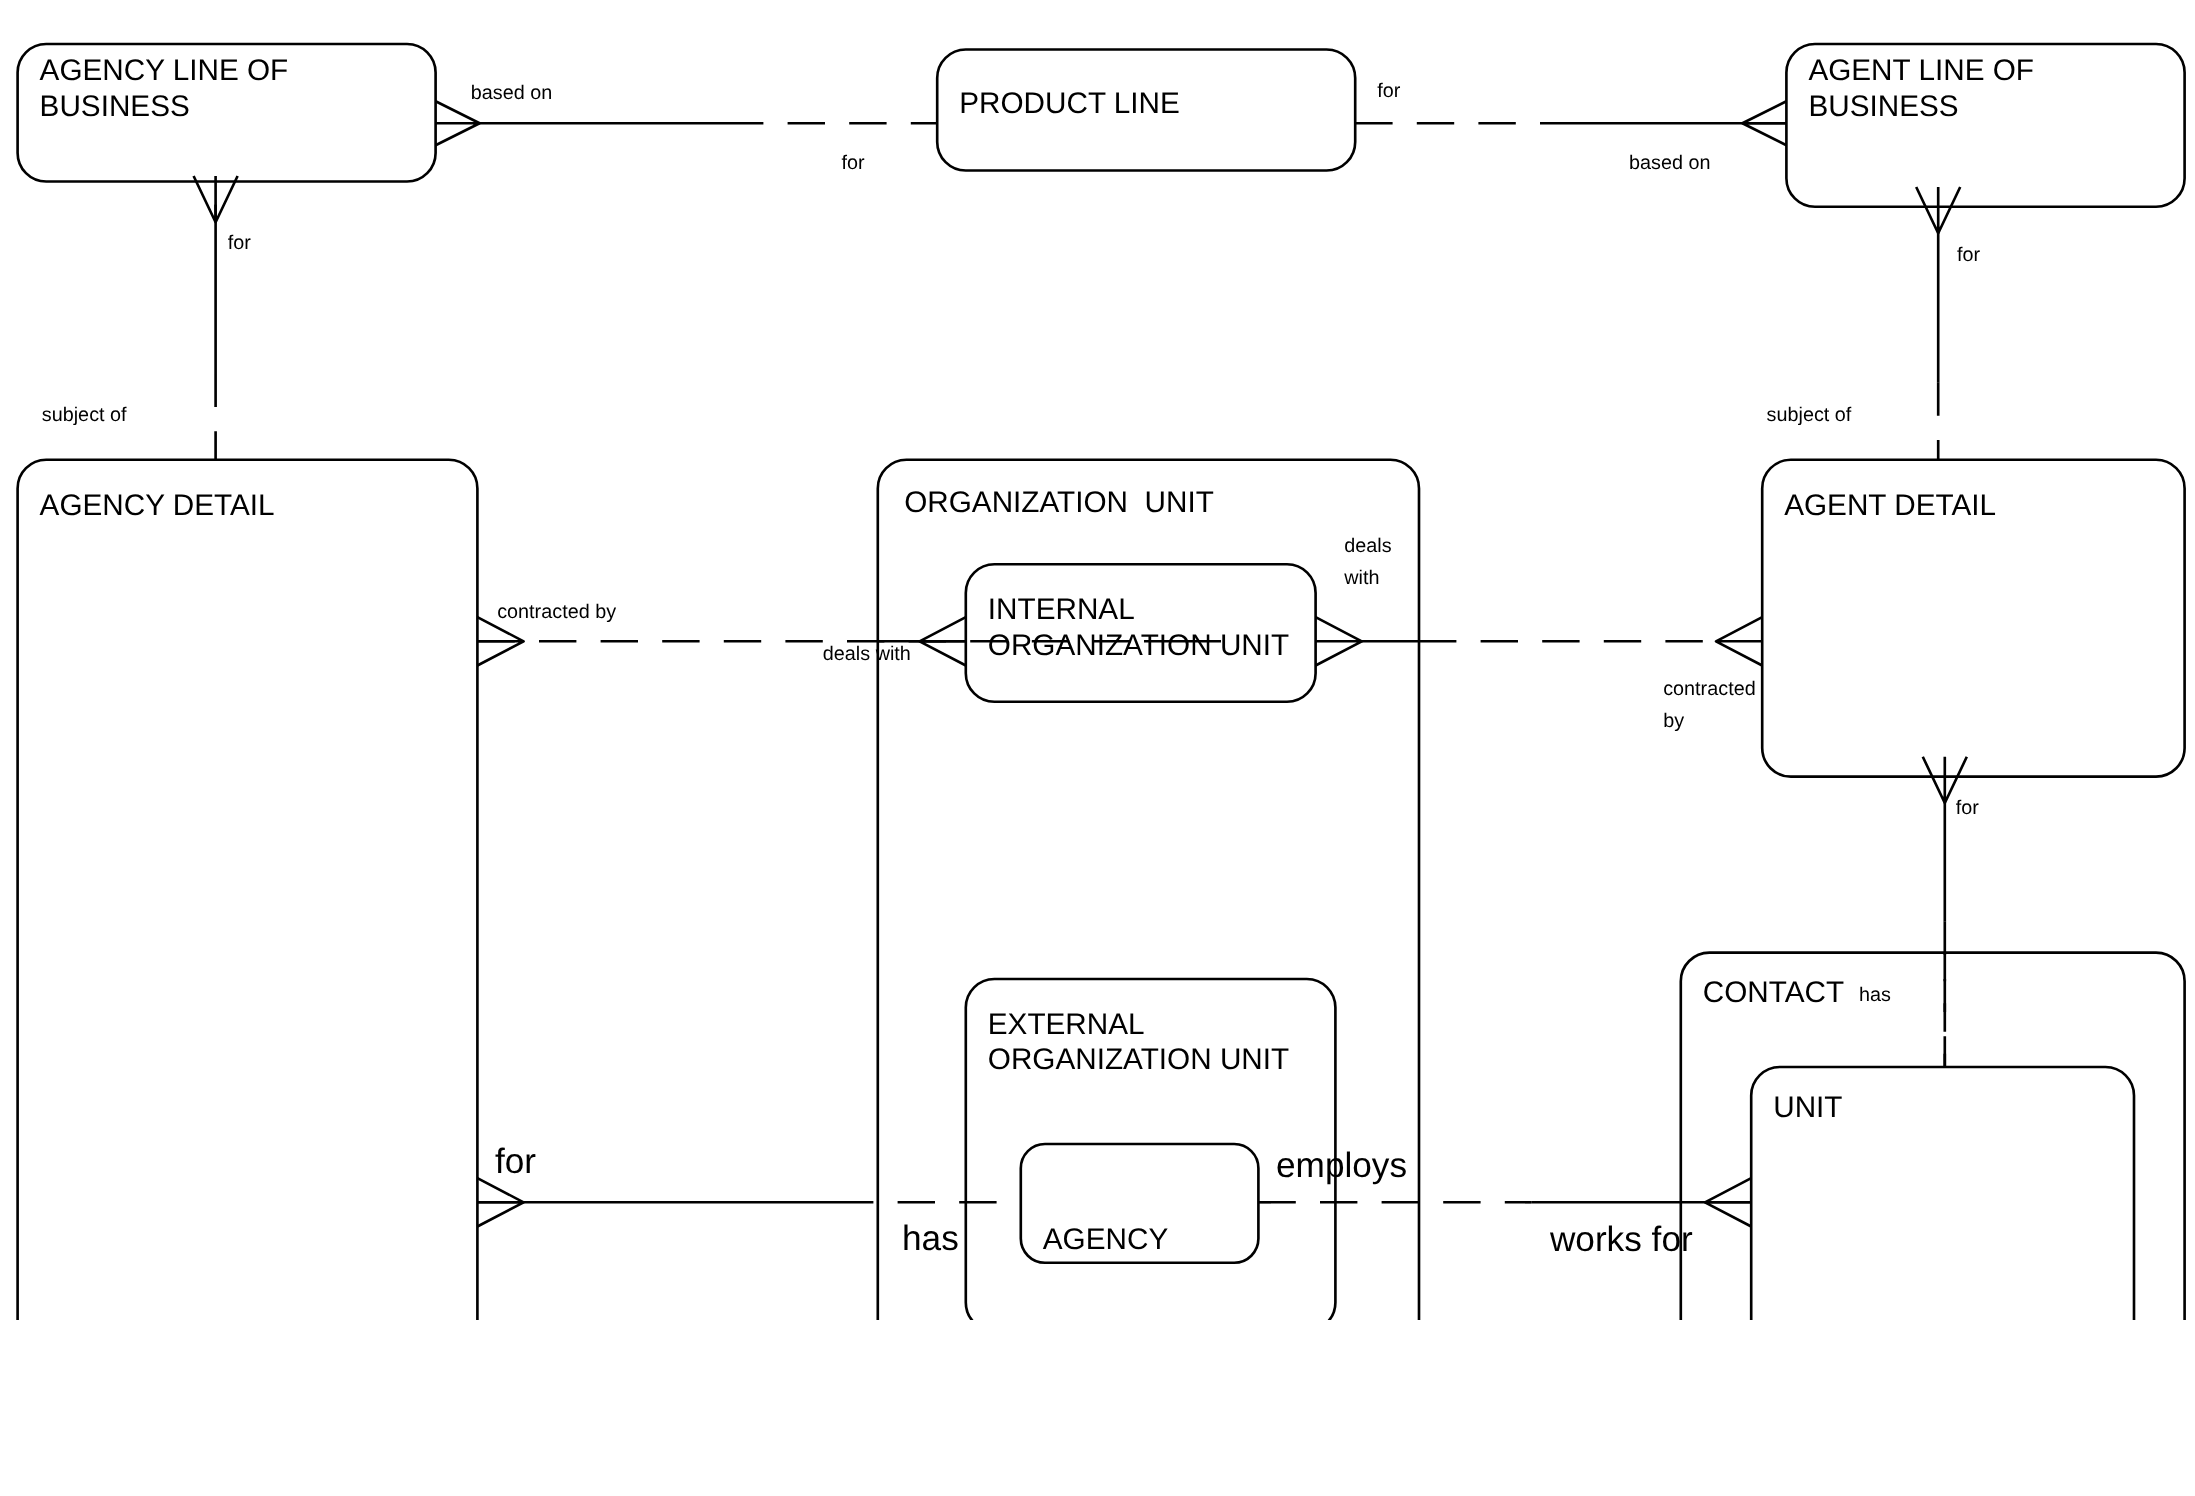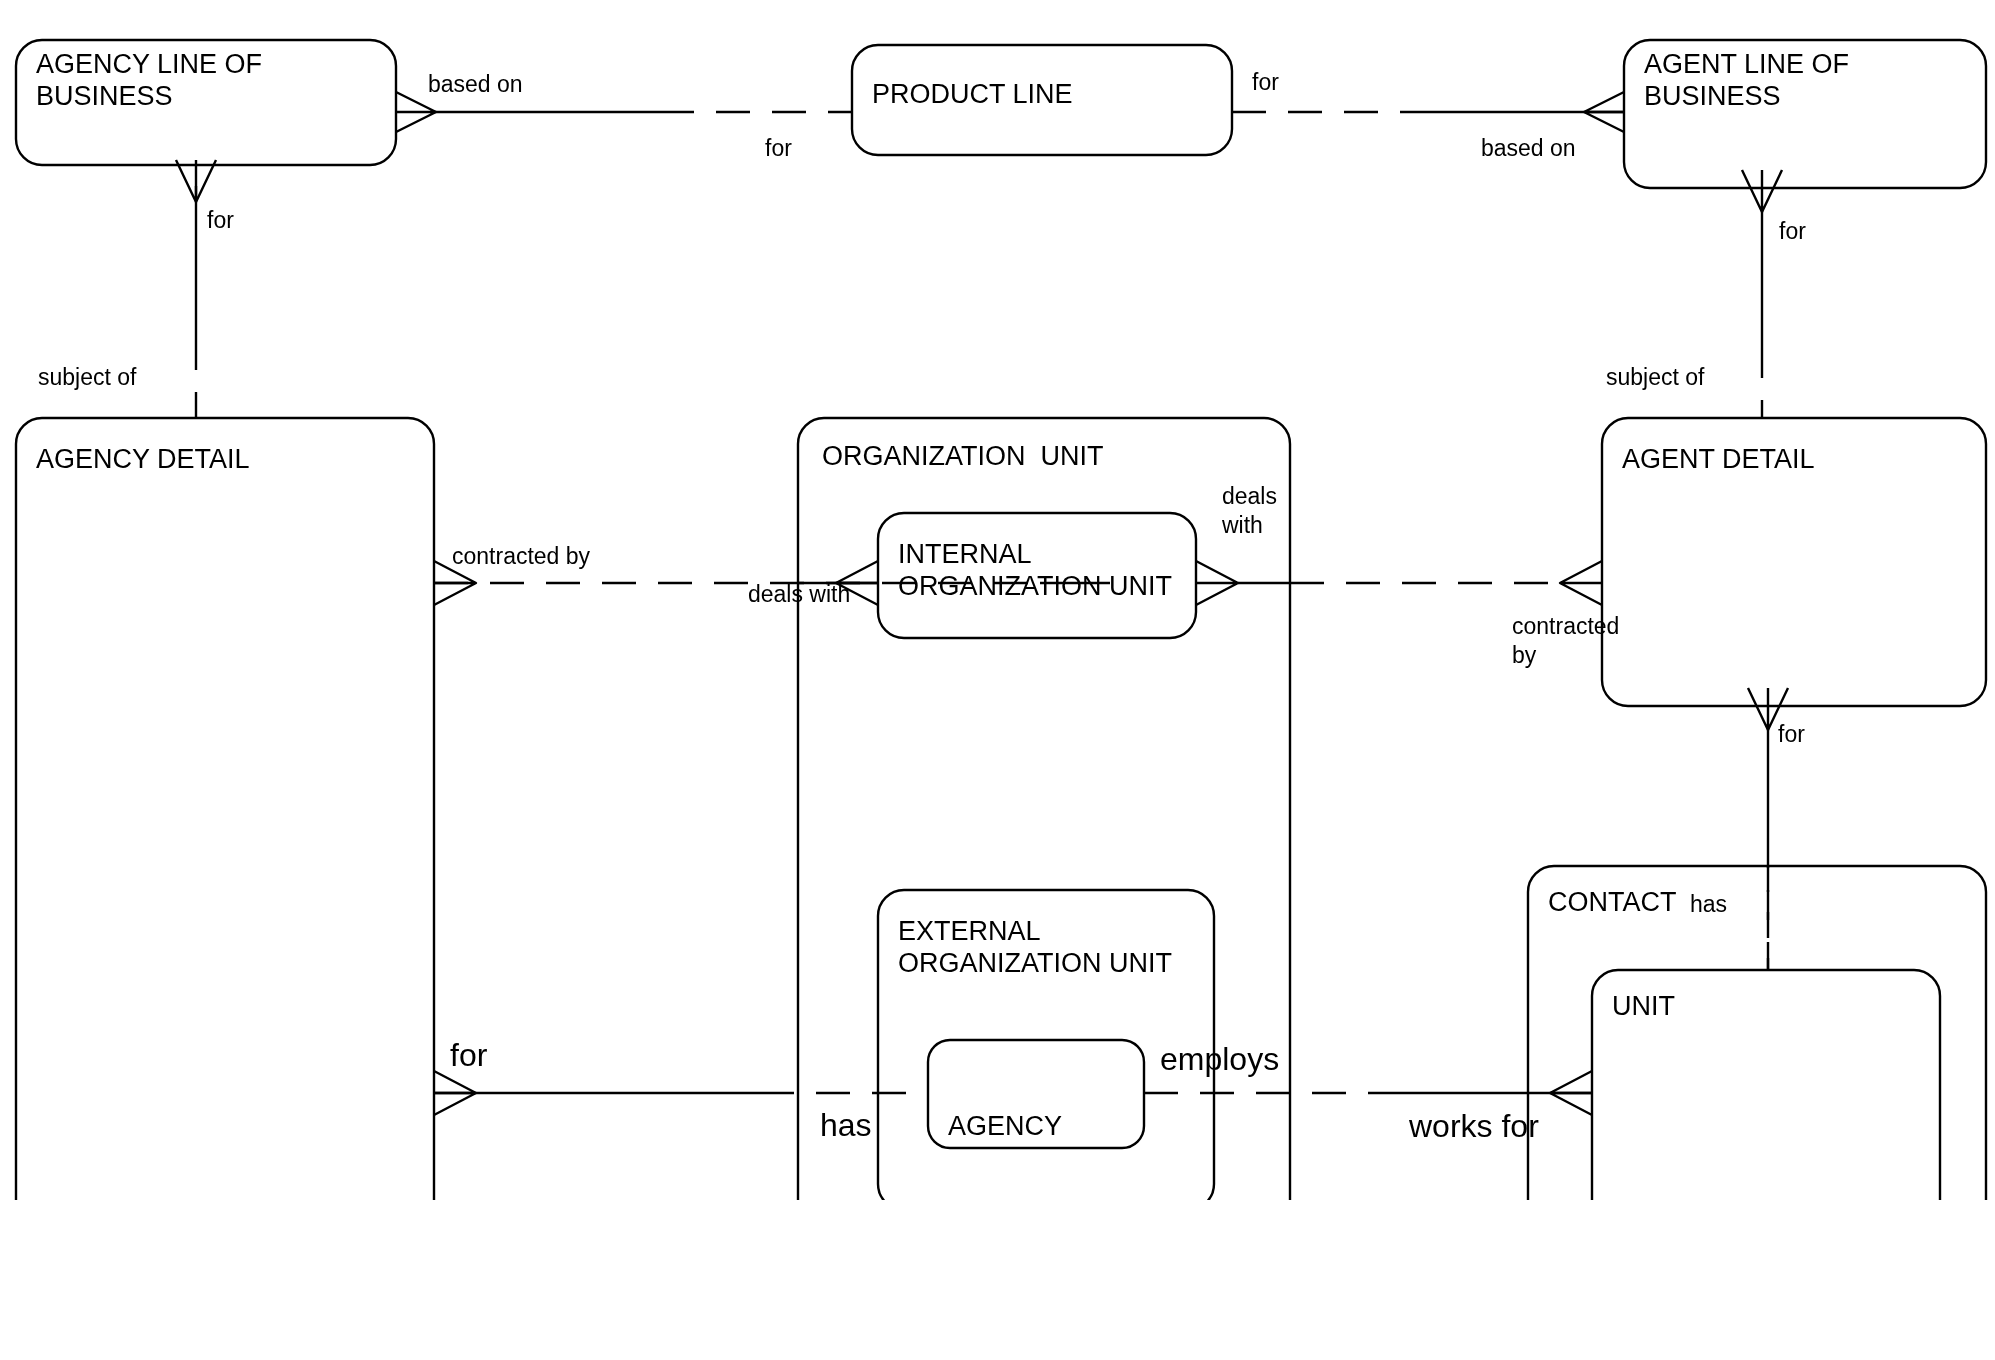--- a/index.html
+++ b/index.html
@@ -27,21 +27,21 @@
     font-family: "Liberation Sans", sans-serif;
     font-size: 27px;
     color: #000000;
     white-space: pre;
     line-height: 32px;
     letter-spacing: 0px;
   }
   .rel-label {
     position: absolute;
     font-family: "Liberation Sans", sans-serif;
-    font-size: 23px;
+    font-size: 18px;
     color: #000000;
     white-space: pre;
     line-height: 29px;
   }
   .rel-label.big {
     font-size: 32px;
     line-height: 36px;
   }
 </style>
 </head>

